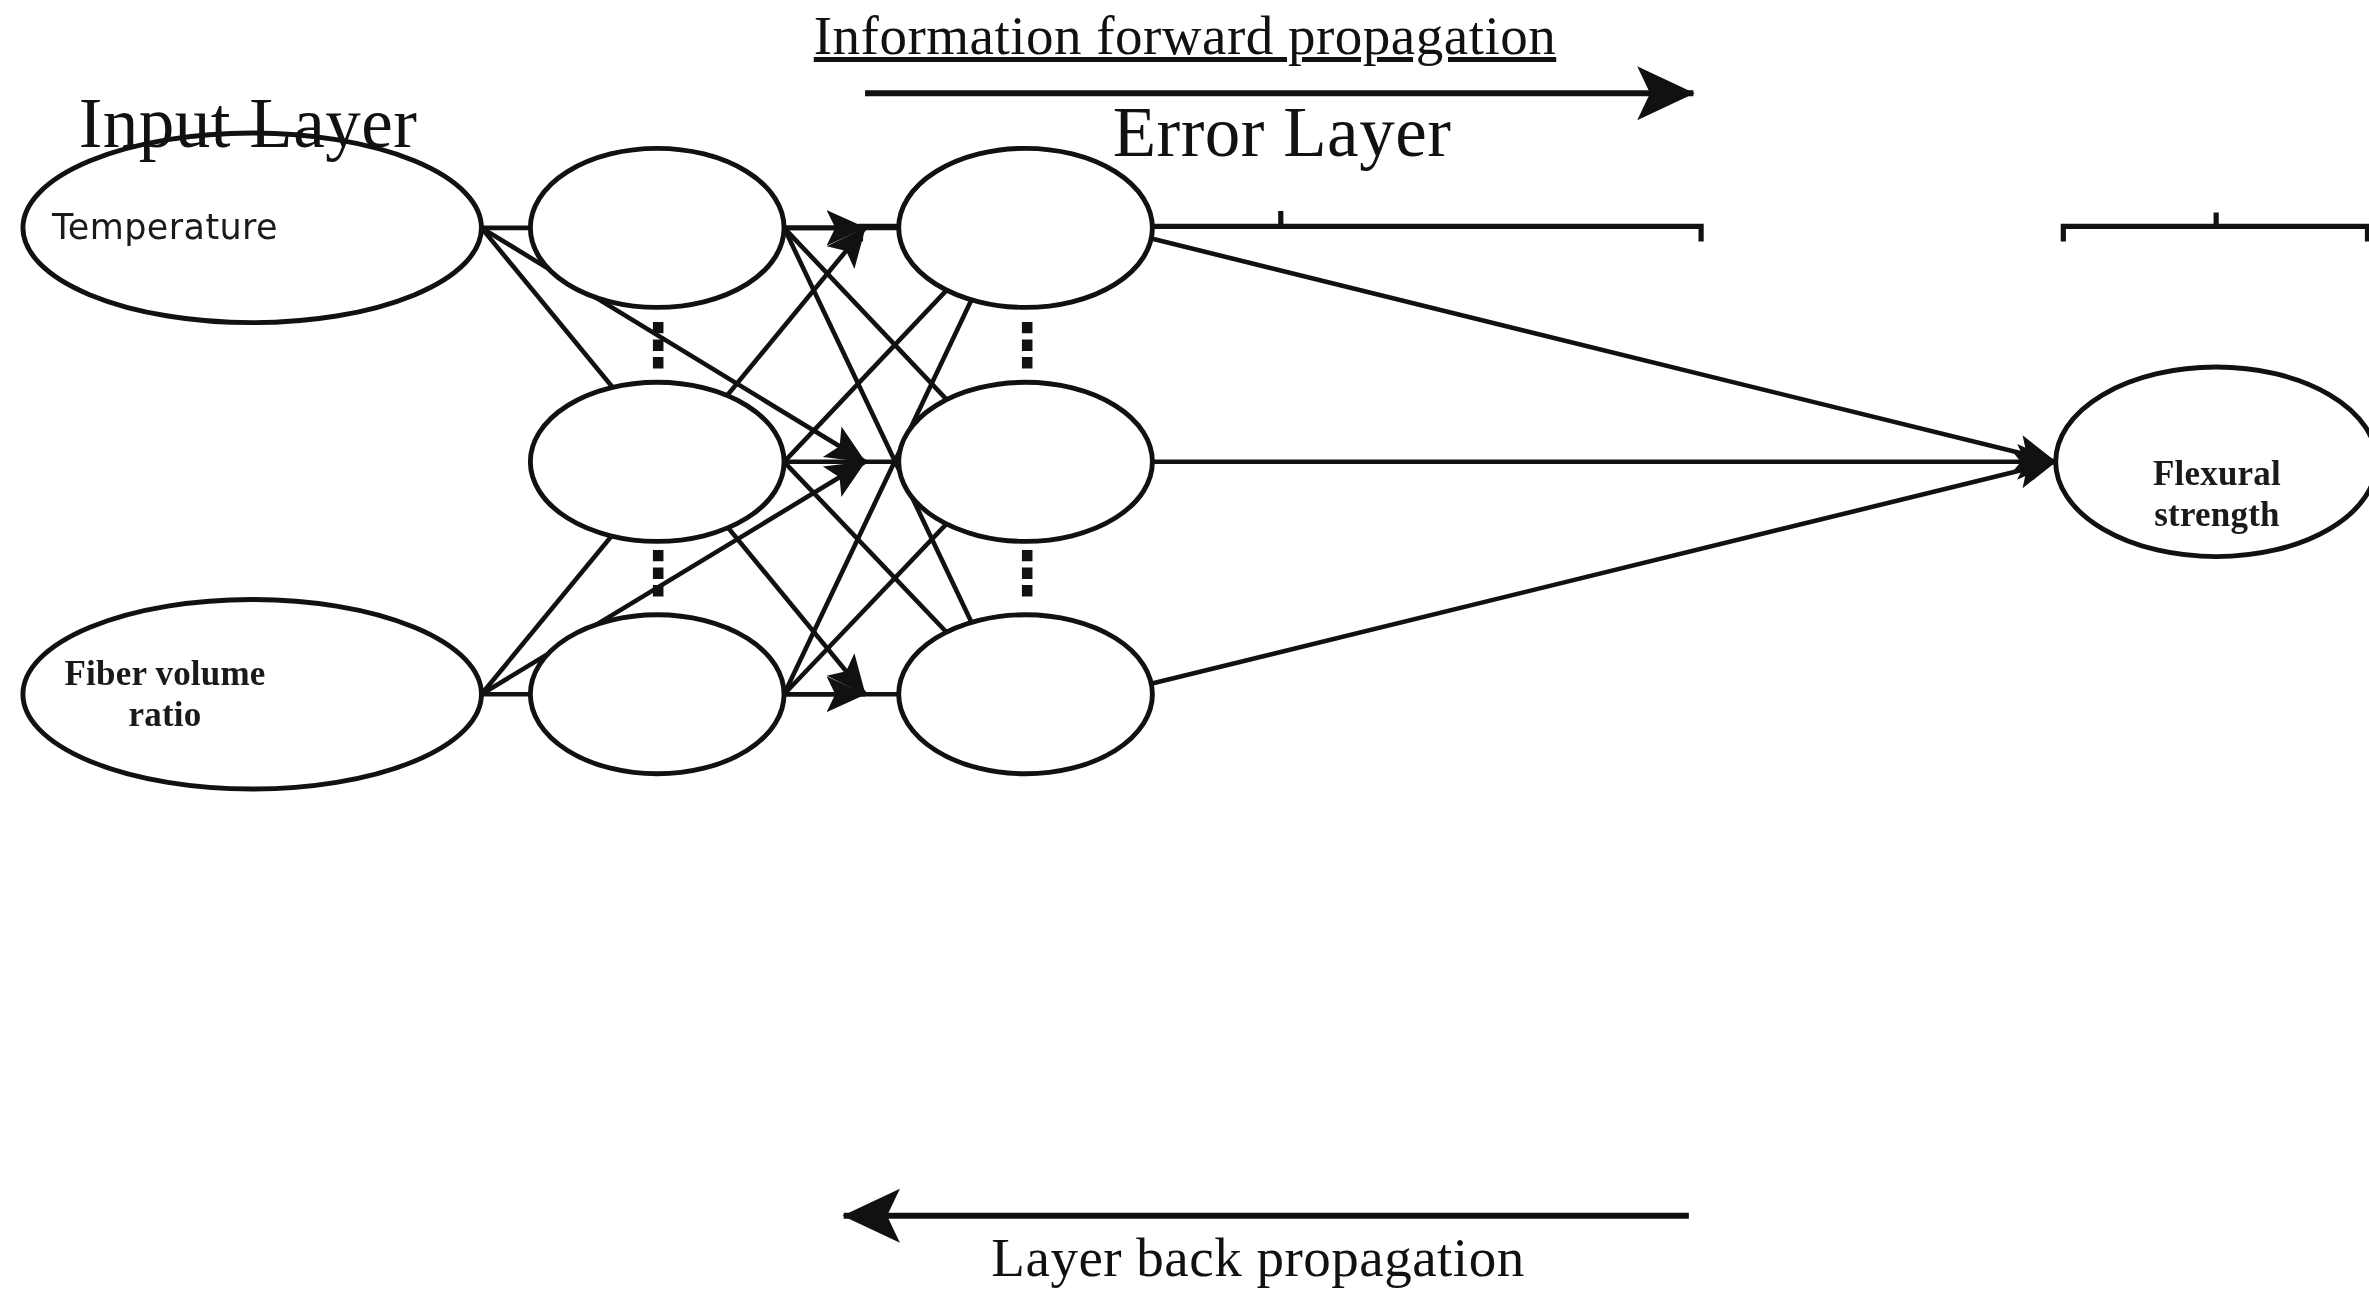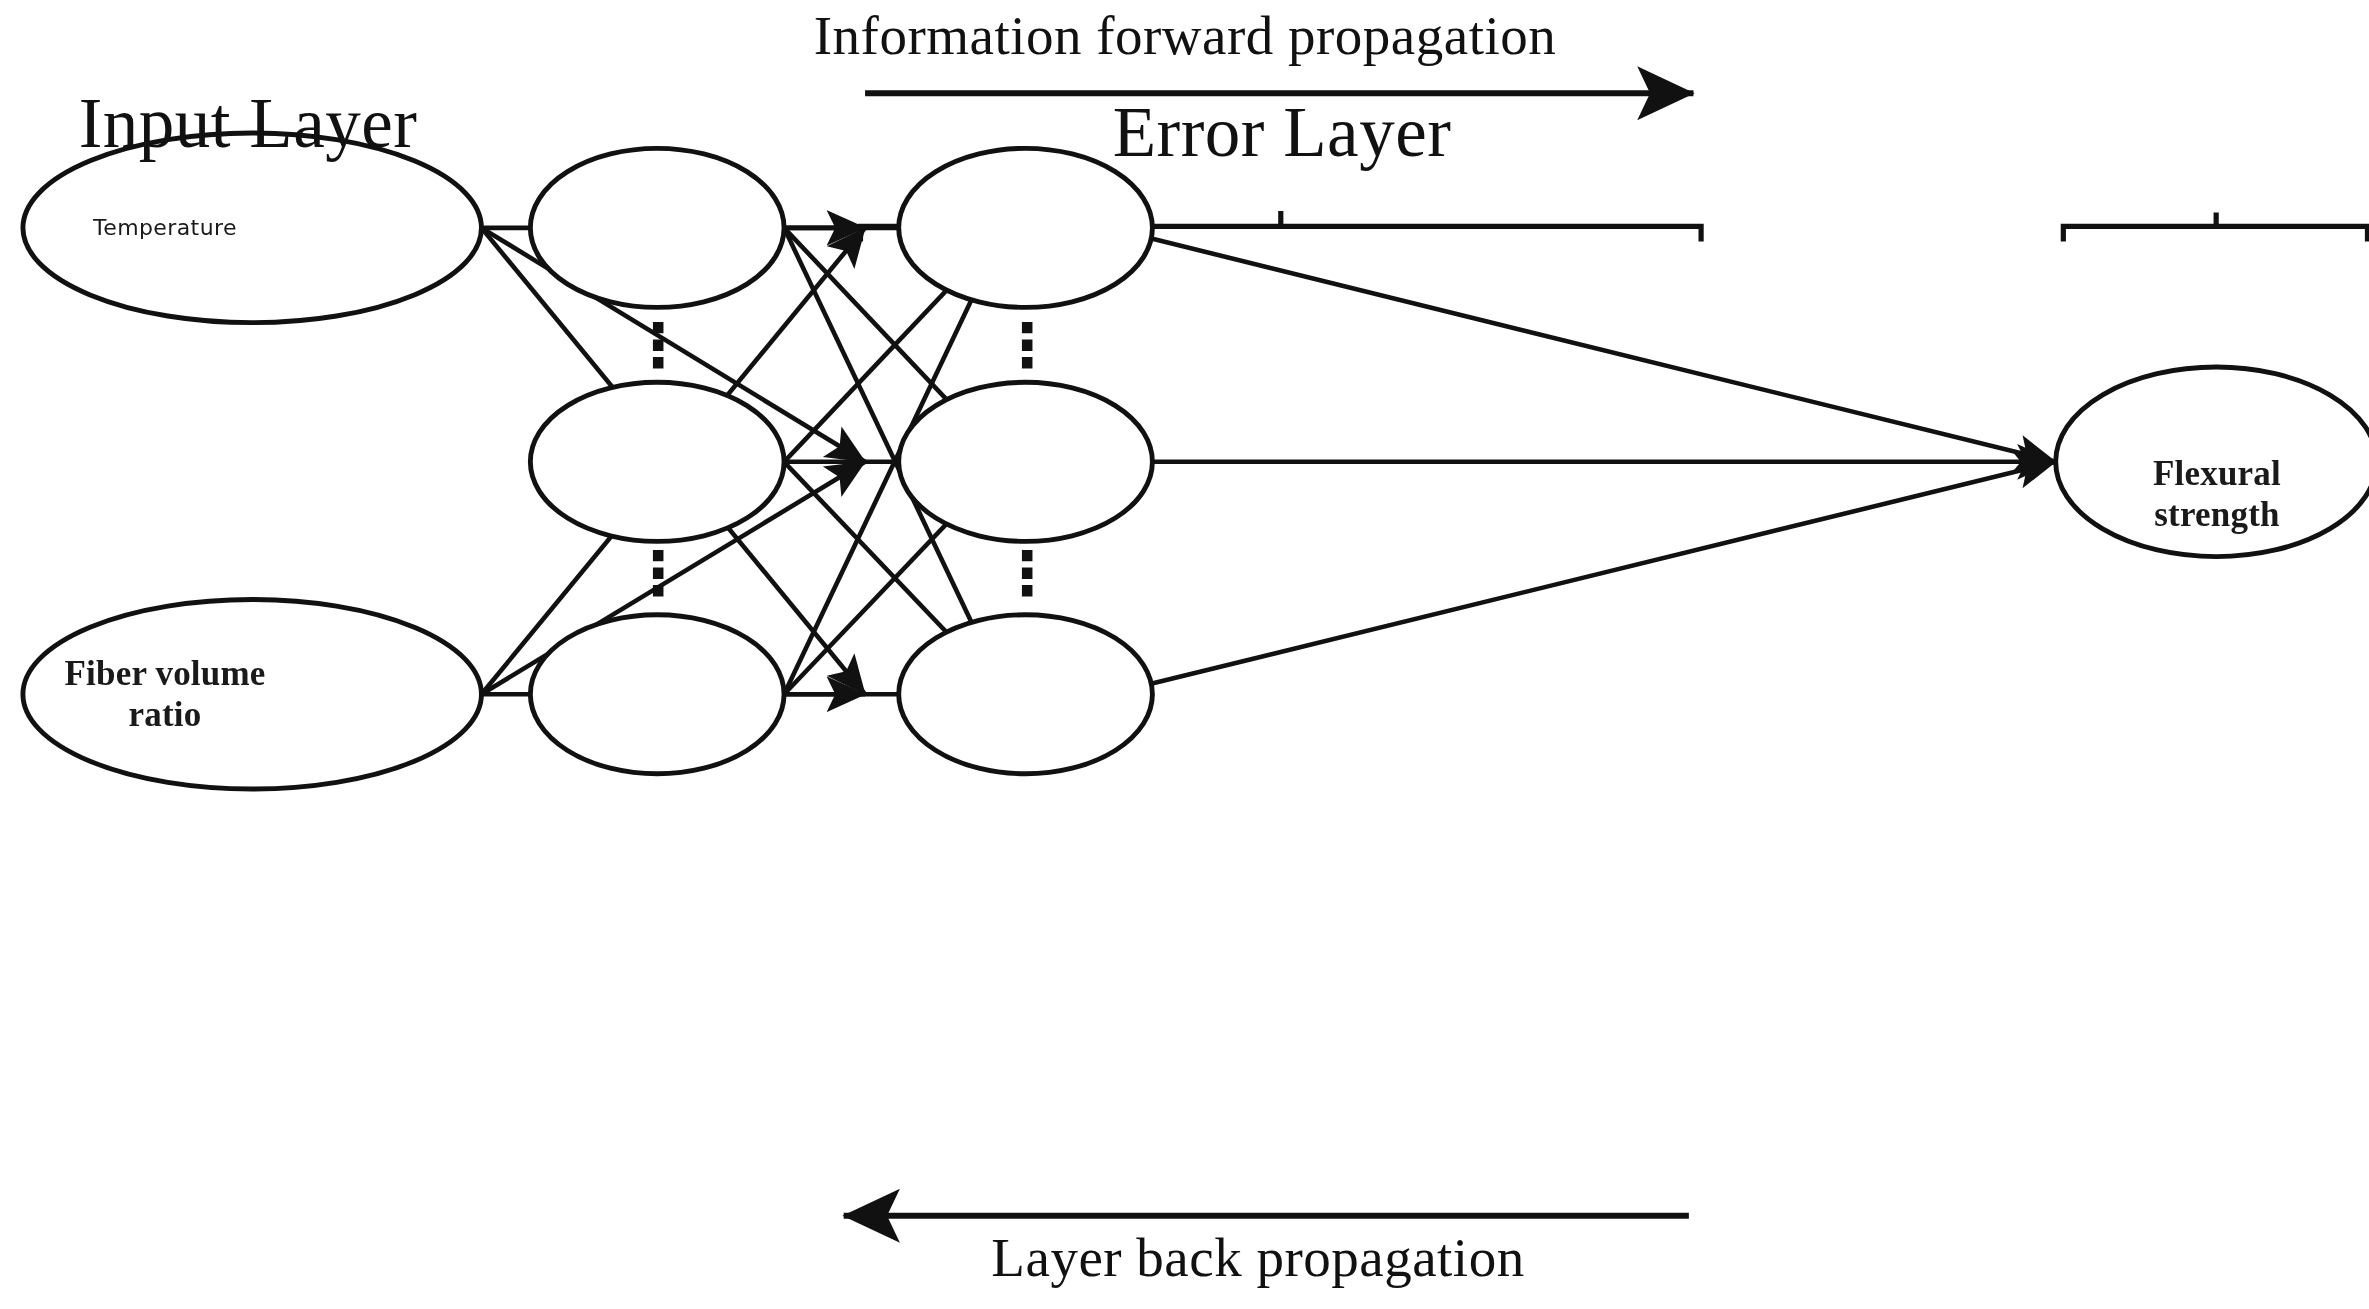--- a/index.html
+++ b/index.html
@@ -47,21 +47,21 @@
   .node-text {
     position: absolute;
     transform: translate(-50%, -50%);
     text-align: center;
     color: #1a1a1a;
     line-height: 1.18;
     white-space: pre-line;
   }
   .node-text.sans {
     font-family: "DejaVu Sans", "Liberation Sans", sans-serif;
-    font-size: 22px;
+    font-size: 35px;
     letter-spacing: 0.4px;
   }
   .node-text.serif-bold {
     font-family: "Liberation Serif", "DejaVu Serif", serif;
     font-size: 35px;
     font-weight: bold;
     letter-spacing: 0.2px;
   }
   .dots {
     position: absolute;
@@ -147,21 +147,21 @@
       <ellipse cx="671" cy="149" rx="83" ry="52"></ellipse>
       <ellipse cx="671" cy="302" rx="83" ry="52"></ellipse>
       <ellipse cx="671" cy="454" rx="83" ry="52"></ellipse>
     </g>
 
     <g fill="#ffffff" stroke="#111111" stroke-width="3.2">
       <ellipse cx="1450" cy="302" rx="105" ry="62"></ellipse>
     </g>
   </svg>
 
-  <div class="lbl flow-label" style="left:1185px; top:8px;">Information  forward propagation</div>
+  <div class="lbl flow-label" style="left:1185px; top:8px;text-decoration:underline;">Information  forward propagation</div>
 
   <div class="lbl layer-label" style="left:248px; top:88px;">Input Layer</div>
 
   <div class="lbl layer-label" style="left:1282px; top:97px;">Error Layer</div>
 
 
   <div class="node-text sans" style="left:165px; top:228px;">Temperature</div>
 
   <div class="node-text serif-bold" style="left:165px; top:694px;">Fiber volume
 ratio</div>

